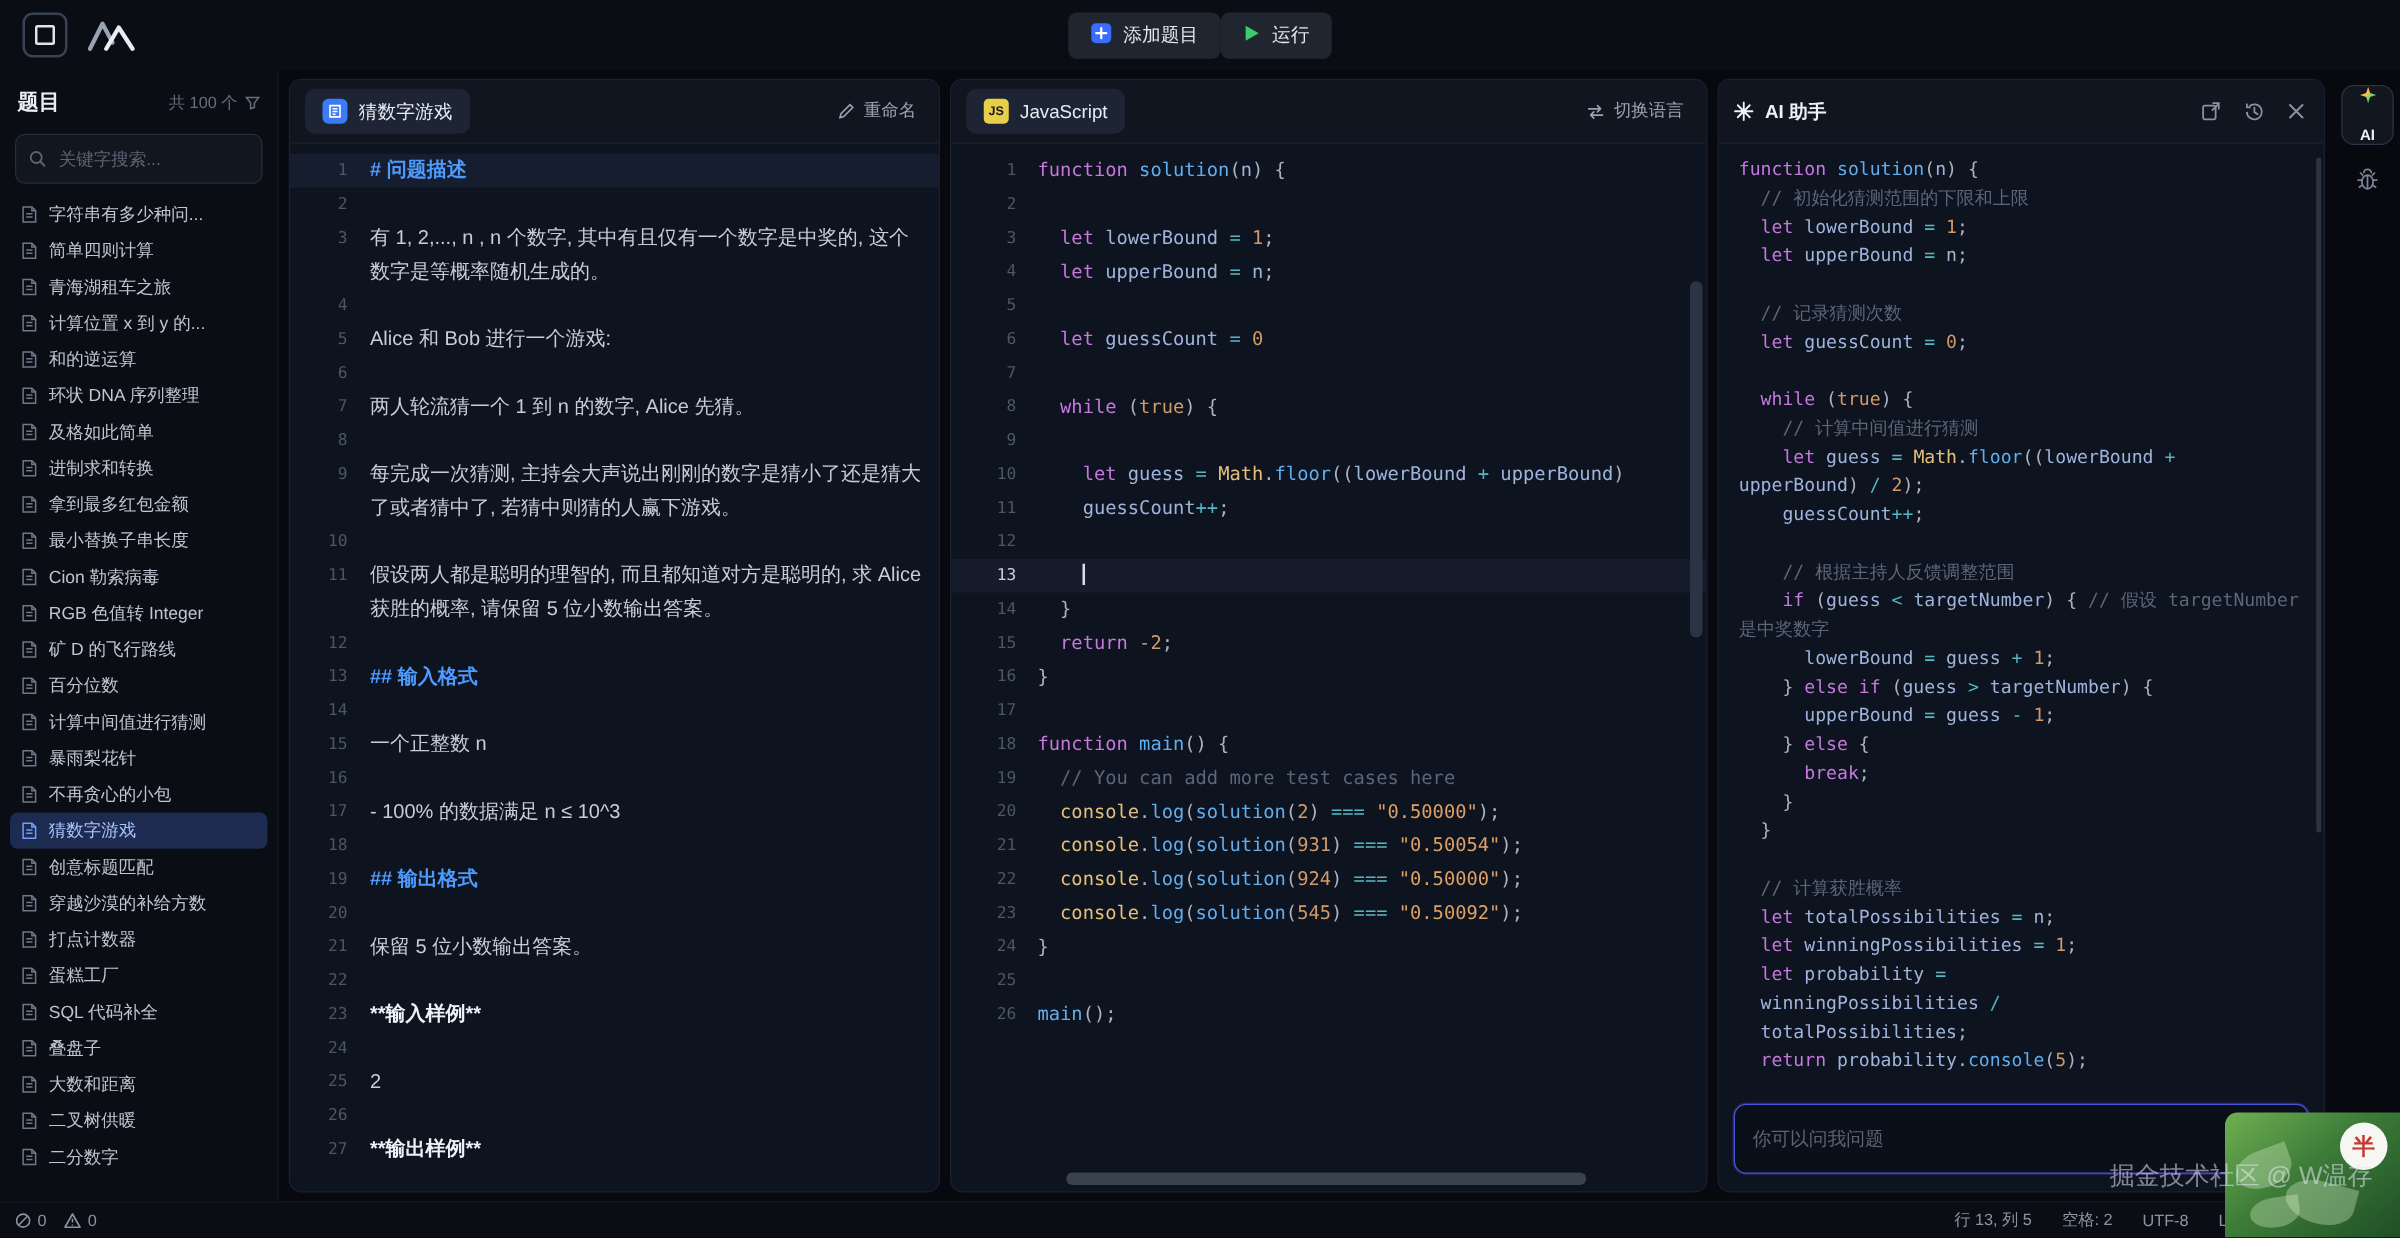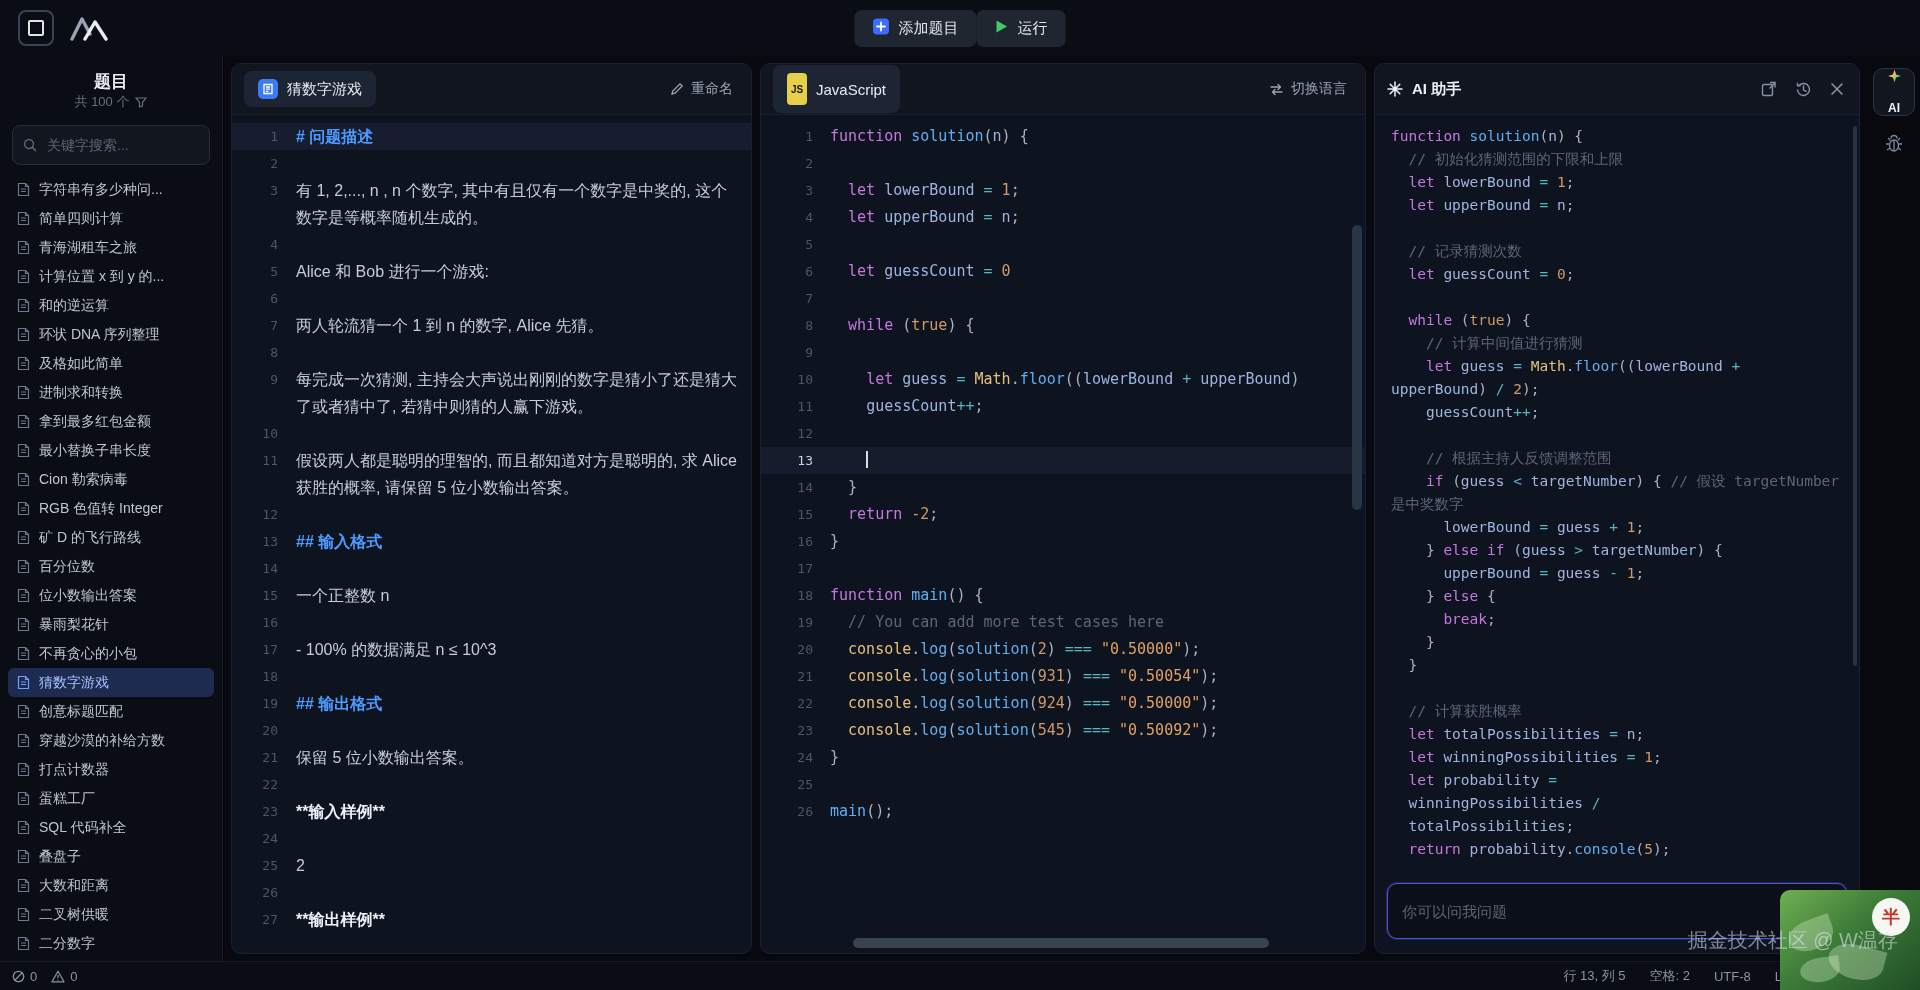--- a/index.html
+++ b/index.html
@@ -20,21 +20,21 @@
     font-size:15px;padding:0 18px 0 6px;cursor:pointer;white-space:nowrap;}
   .promo-ico{width:26px;height:26px;border-radius:50%;background:#3b6cff;display:grid;place-items:center;flex:none;}
   .icon-btn{width:26px;height:26px;display:grid;place-items:center;color:#9aa3b3;cursor:pointer;}
   .help-circle{width:21px;height:21px;border:1.6px solid #9aa3b3;border-radius:50%;display:grid;place-items:center;font-size:13px;font-weight:700;}
   .avatar{width:34px;height:34px;border-radius:50%;cursor:pointer;border:1px solid #2a3040;
     background:radial-gradient(circle at 35% 30%,#8d9cc9 0%,#4a5a8c 40%,#1d2338 75%,#10141f 100%);}
 
   
   .main{flex:1;display:flex;min-height:0;}
   .sidebar{width:222px;flex:none;background:#0a0d14;border-right:1px solid #141925;display:flex;flex-direction:column;min-height:0;}
-  .sb-head{display:flex;align-items:center;justify-content:space-between;padding:14px 14px 6px;flex-direction:column;}
+  .sb-head{display:flex;align-items:center;justify-content:space-between;padding:14px 14px 6px;}
   .sb-title{font-size:17px;font-weight:700;color:#eaedf3;}
   .sb-count{display:flex;align-items:center;gap:6px;font-size:13px;color:#67707f;}
   .sb-search{display:flex;align-items:center;gap:8px;height:38px;margin:8px 12px 10px;background:#12161f;
     border:1px solid #252c3a;border-radius:8px;padding:0 10px;}
   .sb-search input{flex:1;min-width:0;background:transparent;border:none;outline:none;color:#dfe3ec;font-size:14px;font-family:inherit;}
   .sb-search input::placeholder{color:#5b6474;}
   .sb-list{flex:1;overflow:hidden;padding-bottom:4px;}
   .sb-item{display:flex;align-items:center;gap:9px;height:29px;margin:0 8px;padding:0 9px;border-radius:6px;
     font-size:14px;color:#bfc6d2;cursor:pointer;white-space:nowrap;overflow:hidden;}
   .sb-item .doc{color:#6e7889;display:grid;place-items:center;flex:none;}
@@ -58,21 +58,21 @@
   .md-row{display:flex;min-height:27px;}
   .md-row .g{width:46px;flex:none;text-align:right;padding-right:18px;color:#4c5669;
     font:13px/27px "DejaVu Sans Mono",monospace;user-select:none;}
   .md-row .c{flex:1;font-size:16px;line-height:27px;color:#c6cdd9;white-space:pre-wrap;word-break:break-word;padding-right:14px;}
   .md-row .c.k-h{color:#4e9bff;font-weight:700;}
   .md-row .c.k-b{color:#eef1f7;font-weight:700;}
   .md-row.cur{background:#161d2e;}
 
   
   .panel.editor{flex:1;}
-  .js-badge{width:20px;height:32px;border-radius:4px;background:#e8cf4a;color:#15181f;font-size:10px;font-weight:800;
+  .js-badge{width:20px;height:20px;border-radius:4px;background:#e8cf4a;color:#15181f;font-size:10px;font-weight:800;
     display:grid;place-items:center;flex:none;}
   .code-body{flex:1;overflow:hidden;padding-top:8px;position:relative;}
   .cd-row{display:flex;height:27px;white-space:pre;overflow:hidden;}
   .cd-row .g{width:52px;flex:none;text-align:right;padding-right:17px;color:#4c5669;
     font:13px/27px "DejaVu Sans Mono",monospace;user-select:none;}
   .cd-row .c{font:15px/27px "DejaVu Sans Mono",monospace;color:#abb2bf;}
   .cd-row.cur{background:rgba(125,145,195,.08);}
   .cd-row.cur .g{color:#c9d1e0;}
   .caret{display:inline-block;width:2px;height:17px;background:#d8dde8;margin-left:36px;vertical-align:-3px;}
   .tk-kw{color:#c678dd;} .tk-fn{color:#61aeee;} .tk-vr{color:#9fb4dd;} .tk-nu{color:#d19a66;}
@@ -300,21 +300,21 @@
             </span>
             <span class="lbl">百分位数</span>
           </div>
           <div class="sb-item">
             <span class="doc">
               <svg width="13" height="15" viewBox="0 0 13 15" fill="none" stroke="currentColor" stroke-width="1.2">
                 <path d="M1.5 1.5h7l3 3v9h-10z"></path>
                 <path d="M8.5 1.5v3h3M4 7h5M4 9.5h5"></path>
               </svg>
             </span>
-            <span class="lbl">位小数输出答案</span>
+            <span class="lbl">计算中间值进行猜测</span>
           </div>
           <div class="sb-item">
             <span class="doc">
               <svg width="13" height="15" viewBox="0 0 13 15" fill="none" stroke="currentColor" stroke-width="1.2">
                 <path d="M1.5 1.5h7l3 3v9h-10z"></path>
                 <path d="M8.5 1.5v3h3M4 7h5M4 9.5h5"></path>
               </svg>
             </span>
             <span class="lbl">暴雨梨花针</span>
           </div>

